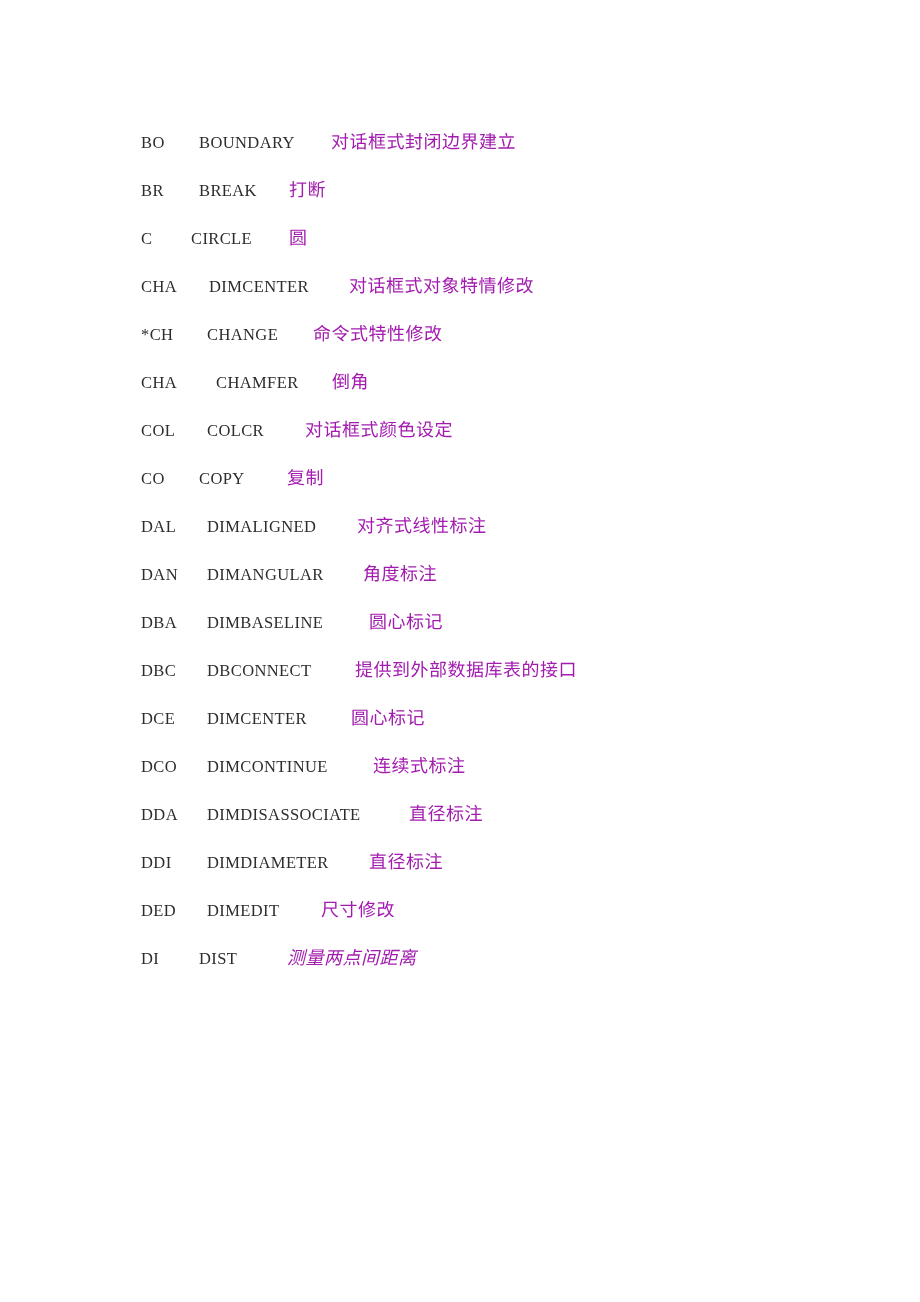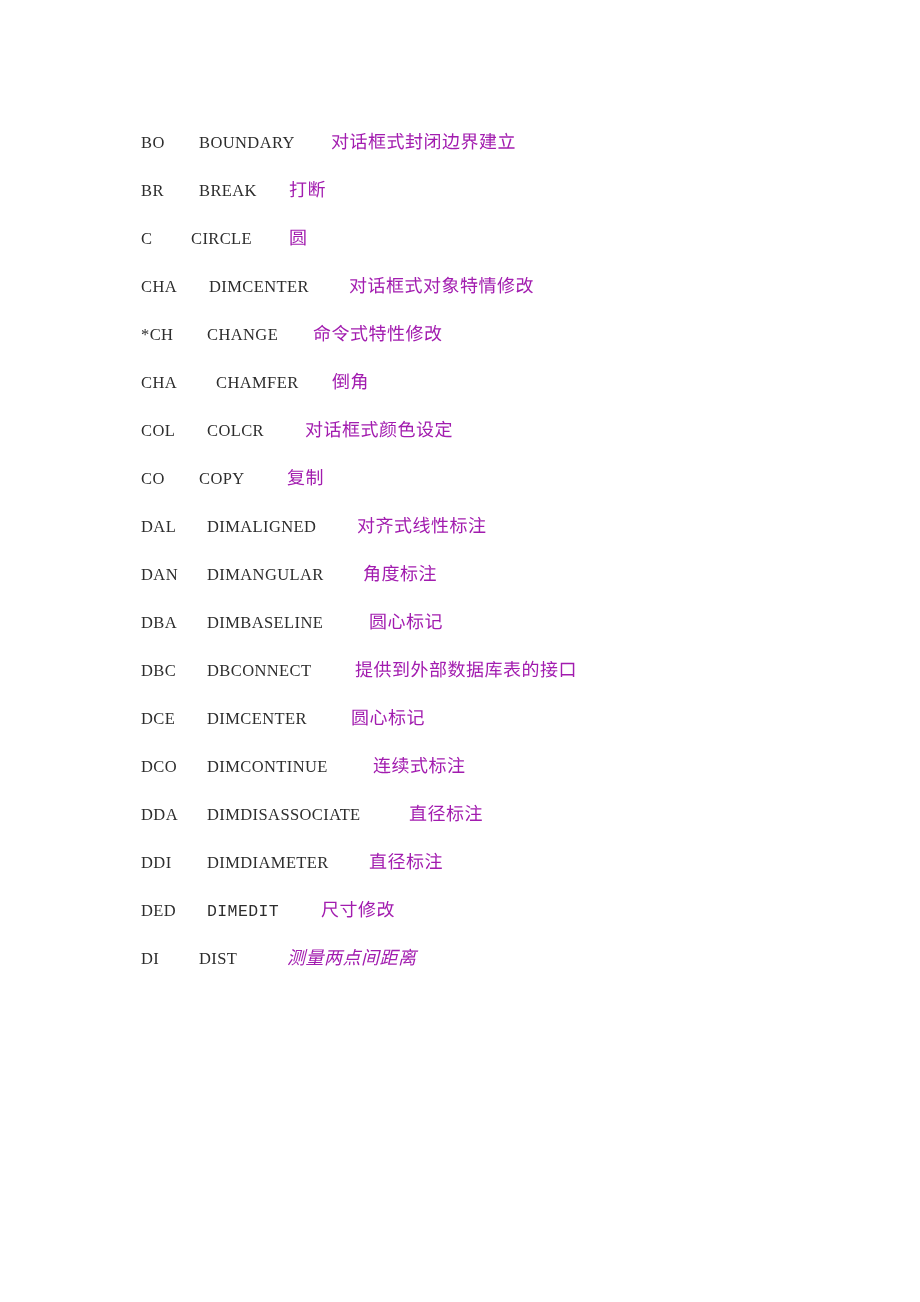--- a/index.html
+++ b/index.html
@@ -72,16 +72,16 @@
       <div class="cmd-row"><span class="col-alias" style="width: 58px;">COL</span><span class="col-command" style="width: 72px; margin-left: 8px;">COLCR</span><span class="col-desc" style="margin-left: 26px;">对话框式颜色设定</span></div>
       <div class="cmd-row"><span class="col-alias" style="width: 58px;">CO</span><span class="col-command" style="width: 62px;">COPY</span><span class="col-desc" style="margin-left: 26px;">复制</span></div>
       <div class="cmd-row"><span class="col-alias" style="width: 58px;">DAL</span><span class="col-command" style="width: 128px; margin-left: 8px;">DIMALIGNED</span><span class="col-desc" style="margin-left: 22px;">对齐式线性标注</span></div>
       <div class="cmd-row"><span class="col-alias" style="width: 58px;">DAN</span><span class="col-command" style="width: 128px; margin-left: 8px;">DIMANGULAR</span><span class="col-desc" style="margin-left: 28px;">角度标注</span></div>
       <div class="cmd-row"><span class="col-alias" style="width: 58px;">DBA</span><span class="col-command" style="width: 134px; margin-left: 8px;">DIMBASELINE</span><span class="col-desc" style="margin-left: 28px;">圆心标记</span></div>
       <div class="cmd-row"><span class="col-alias" style="width: 58px;">DBC</span><span class="col-command" style="width: 120px; margin-left: 8px;">DBCONNECT</span><span class="col-desc" style="margin-left: 28px;">提供到外部数据库表的接口</span></div>
       <div class="cmd-row"><span class="col-alias" style="width: 58px;">DCE</span><span class="col-command" style="width: 118px; margin-left: 8px;">DIMCENTER</span><span class="col-desc" style="margin-left: 26px;">圆心标记</span></div>
       <div class="cmd-row"><span class="col-alias" style="width: 58px;">DCO</span><span class="col-command" style="width: 140px; margin-left: 8px;">DIMCONTINUE</span><span class="col-desc" style="margin-left: 26px;">连续式标注</span></div>
       <div class="cmd-row"><span class="col-alias" style="width: 58px;">DDA</span><span class="col-command" style="width: 172px; margin-left: 8px;">DIMDISASSOCIATE</span><span class="col-desc" style="margin-left: 30px;">直径标注</span></div>
       <div class="cmd-row"><span class="col-alias" style="width: 58px;">DDI</span><span class="col-command" style="width: 134px; margin-left: 8px;">DIMDIAMETER</span><span class="col-desc" style="margin-left: 28px;">直径标注</span></div>
-      <div class="cmd-row"><span class="col-alias" style="width: 58px;">DED</span><span class="col-command" style="width: 88px; margin-left: 8px; font-family: Liberation Mono, monospace;">DIMEDIT</span><span class="col-desc" style="margin-left: 26px;">尺寸修改</span></div>
+      <div class="cmd-row"><span class="col-alias" style="width: 58px;">DED</span><span class="col-command" style="width: 88px; margin-left: 8px;">DIMEDIT</span><span class="col-desc" style="margin-left: 26px;">尺寸修改</span></div>
       <div class="cmd-row"><span class="col-alias" style="width: 58px;">DI</span><span class="col-command" style="width: 62px;">DIST</span><span class="col-desc" style="margin-left: 26px; font-style: italic;">测量两点间距离</span></div>
     </div>
 </div>
 
 </body></html>

